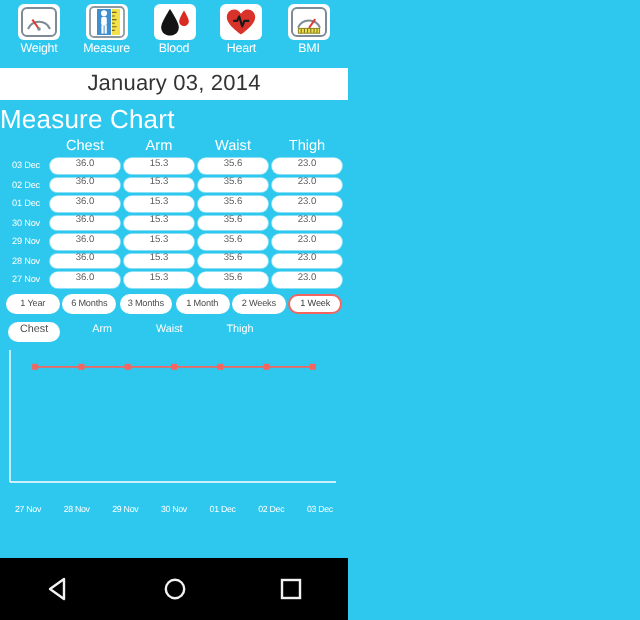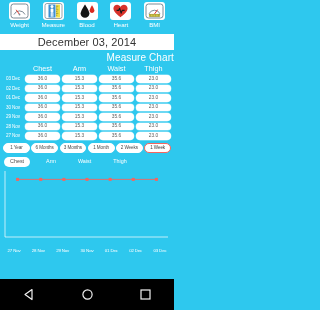--- a/index.html
+++ b/index.html
@@ -28,21 +28,21 @@
 
   
   .dateheader {
     height:16px; background:#ffffff; color:#333333;
     font-size:11px; display:flex; align-items:center; justify-content:center;
     letter-spacing:0.1px;
   }
 
   
   .sectiontitle {
-    text-align:right; color:#ffffff; font-size:10px;
+    text-align:left; color:#ffffff; font-size:13px;
     padding-top:1.5px; padding-bottom:1px; letter-spacing:0.1px;
   }
 
   
   .tablewrap { padding:0 2px; }
   table.measure { width:100%; border-collapse:collapse; table-layout:fixed; }
   table.measure th {
     color:#ffffff; font-size:7.3px; font-weight:normal; padding:0 0 1.5px 0; text-align:center;
   }
   table.measure th.datecol { width:22px; }
@@ -166,21 +166,21 @@
             <line x1="13.5" y1="11.4" x2="13.5" y2="13.4"></line>
           </g>
           <line x1="9.5" y1="11" x2="12.6" y2="6.6" stroke="#e03a30" stroke-width="1"></line>
         </svg>
       </div>
       <div class="navlabel">BMI</div>
     </div>
   </div>
 
   <div class="dateheader">
-    <span>December 03, 2014</span>
+    <span>January 03, 2014</span>
   </div>
 
   <div class="sectiontitle">Measure Chart</div>
 
   <div class="tablewrap">
     <table class="measure">
       <thead>
         <tr>
           <th class="datecol"></th>
           <th>Chest</th>

